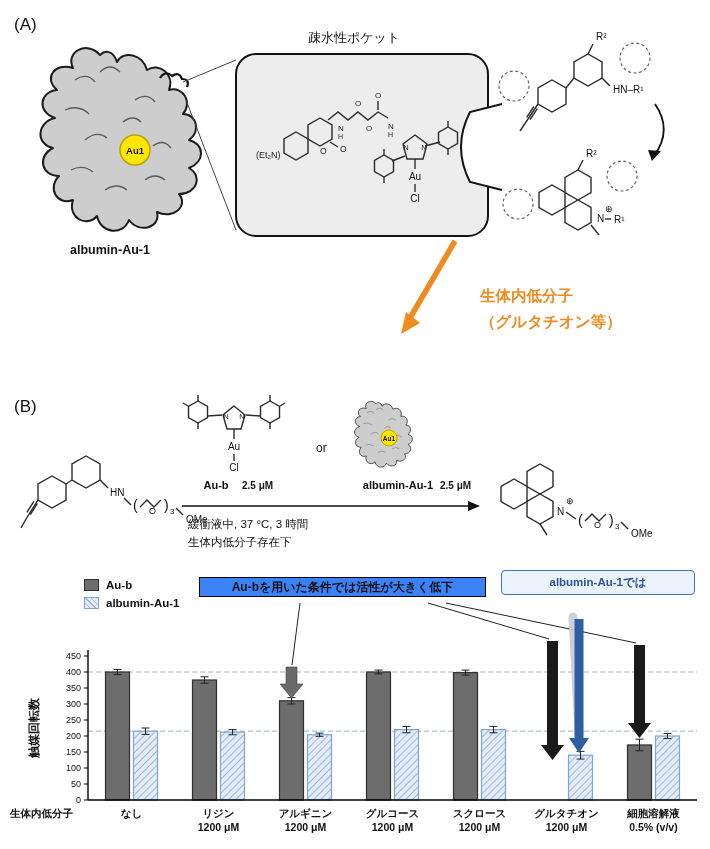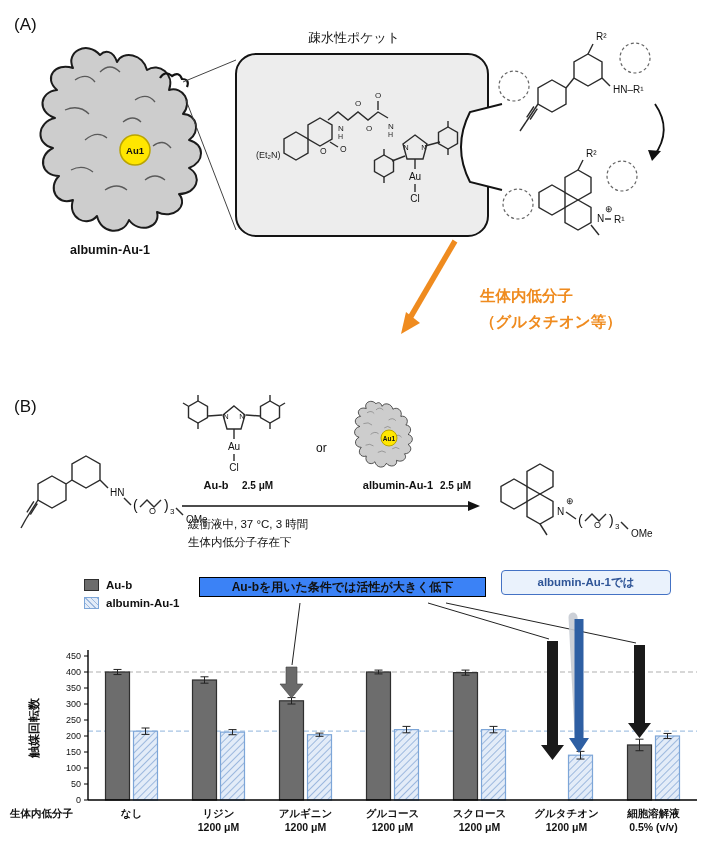--- a/index.html
+++ b/index.html
@@ -12,21 +12,21 @@
   .dashed{fill:none;stroke:#666;stroke-width:1.2;stroke-dasharray:3 2.5}
   .conn{stroke:#444;stroke-width:1}
   #legend{left:84px;top:579px}
   .legend-row{display:flex;align-items:center;gap:7px;margin-bottom:6px}
   .sw{width:15px;height:12px;display:inline-block}
   .sw-gray{background:#6d6d6d;border:1px solid #2f2f2f}
   .sw-blue{border:1px solid #7da6d8;background:repeating-linear-gradient(45deg,#e3ecf8 0 3px,#9cb8de 3px 4px)}
   .legend-label{font-weight:bold;font-size:11.5px;color:#111}
   #black-box{left:199px;top:577px;width:287px;height:20px;border:1.6px solid #000;background:#3b82f6;
     display:flex;align-items:center;justify-content:center;font-weight:bold;font-size:12px;color:#111;z-index:3}
-  #blue-box{left:501px;top:570px;width:170px;border:1.6px solid #4472c4;border-radius:4px;background:#eaf2fc;
+  #blue-box{left:501px;top:570px;width:194px;border:1.6px solid #4472c4;border-radius:4px;background:#eaf2fc;
     color:#2f5597;font-weight:bold;font-size:11.5px;text-align:center;padding:3px 18px;line-height:1.5;z-index:3}
 </style>
 </head>
 <body>
 
 <svg class="abs" style="left:0;top:0" width="710" height="575">
 
   <text x="14" y="30" font-size="17" fill="#111">(A)</text>
 
   <g id="blob-shape" transform="translate(5,10)">

